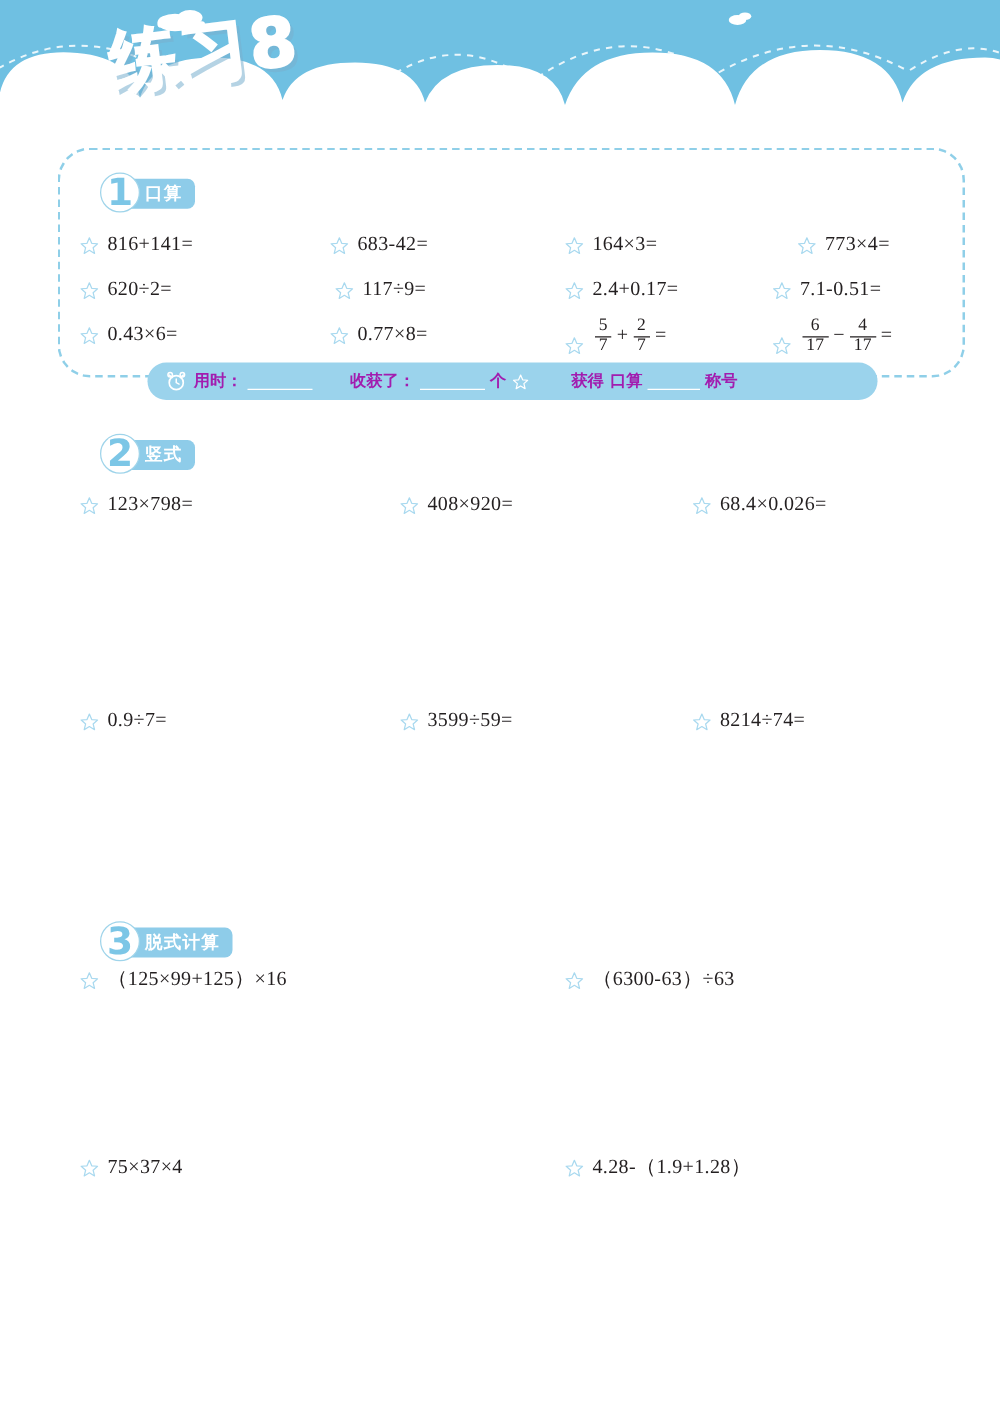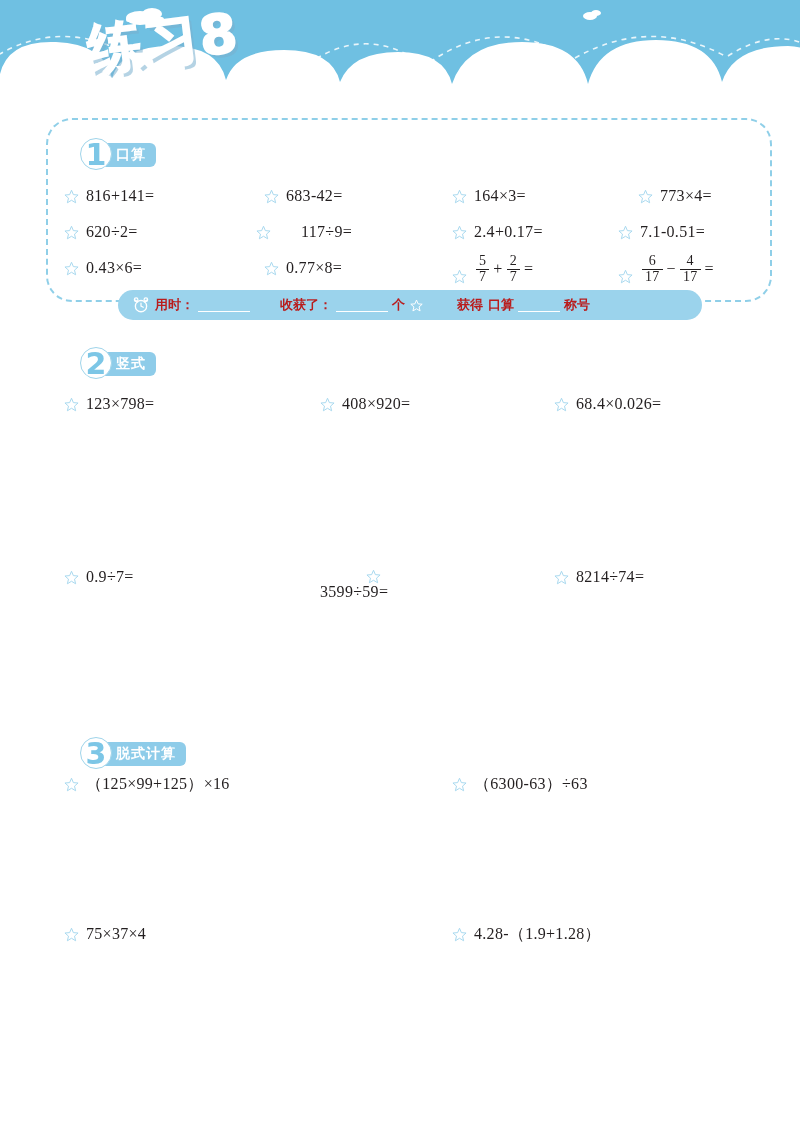--- a/index.html
+++ b/index.html
@@ -166,21 +166,21 @@
     align-items: center;
     padding: 0 14px;
     box-sizing: border-box;
   }
   .status-item {
     display: flex;
     align-items: center;
     font-family: "DejaVu Sans", sans-serif;
     font-size: 13px;
     font-weight: bold;
-    color: #b91c1c;
+    color: #a21caf;
     white-space: nowrap;
   }
   .blank-line {
     display: inline-block;
     width: 52px;
     border-bottom: 1.5px solid #ffffff;
     height: 12px;
     margin: 0 4px;
   }
   .blank-line.short { width: 42px; }
@@ -260,21 +260,21 @@
     </svg>
   <span class="expr">773×4=</span>
 </div>
 
 <div class="problem" style="left:64px;  top:224px;">
   <svg class="star" viewBox="0 0 24 24">
       <path d="M12 2 L15 9 L22.5 9.6 L16.8 14.6 L18.6 22 L12 18 L5.4 22 L7.2 14.6 L1.5 9.6 L9 9 Z" fill="none" stroke="#a9d9ef" stroke-width="1.6" stroke-linejoin="round"></path>
     </svg>
   <span class="expr">620÷2=</span>
 </div>
-<div class="problem" style="left:256px; top:224px;gap:23px;">
+<div class="problem" style="left:268px; top:224px;">
   <svg class="star" viewBox="0 0 24 24">
       <path d="M12 2 L15 9 L22.5 9.6 L16.8 14.6 L18.6 22 L12 18 L5.4 22 L7.2 14.6 L1.5 9.6 L9 9 Z" fill="none" stroke="#a9d9ef" stroke-width="1.6" stroke-linejoin="round"></path>
     </svg>
   <span class="expr">117÷9=</span>
 </div>
 <div class="problem" style="left:452px; top:224px;">
   <svg class="star" viewBox="0 0 24 24">
       <path d="M12 2 L15 9 L22.5 9.6 L16.8 14.6 L18.6 22 L12 18 L5.4 22 L7.2 14.6 L1.5 9.6 L9 9 Z" fill="none" stroke="#a9d9ef" stroke-width="1.6" stroke-linejoin="round"></path>
     </svg>
   <span class="expr">2.4+0.17=</span>
@@ -390,21 +390,21 @@
     </svg>
   <span class="expr">68.4×0.026=</span>
 </div>
 
 <div class="problem" style="left:64px;  top:569px;">
   <svg class="star" viewBox="0 0 24 24">
       <path d="M12 2 L15 9 L22.5 9.6 L16.8 14.6 L18.6 22 L12 18 L5.4 22 L7.2 14.6 L1.5 9.6 L9 9 Z" fill="none" stroke="#a9d9ef" stroke-width="1.6" stroke-linejoin="round"></path>
     </svg>
   <span class="expr">0.9÷7=</span>
 </div>
-<div class="problem" style="left:320px; top:569px;flex-direction:column;">
+<div class="problem" style="left:320px; top:569px;">
   <svg class="star" viewBox="0 0 24 24">
       <path d="M12 2 L15 9 L22.5 9.6 L16.8 14.6 L18.6 22 L12 18 L5.4 22 L7.2 14.6 L1.5 9.6 L9 9 Z" fill="none" stroke="#a9d9ef" stroke-width="1.6" stroke-linejoin="round"></path>
     </svg>
   <span class="expr">3599÷59=</span>
 </div>
 <div class="problem" style="left:554px; top:569px;">
   <svg class="star" viewBox="0 0 24 24">
       <path d="M12 2 L15 9 L22.5 9.6 L16.8 14.6 L18.6 22 L12 18 L5.4 22 L7.2 14.6 L1.5 9.6 L9 9 Z" fill="none" stroke="#a9d9ef" stroke-width="1.6" stroke-linejoin="round"></path>
     </svg>
   <span class="expr">8214÷74=</span>

